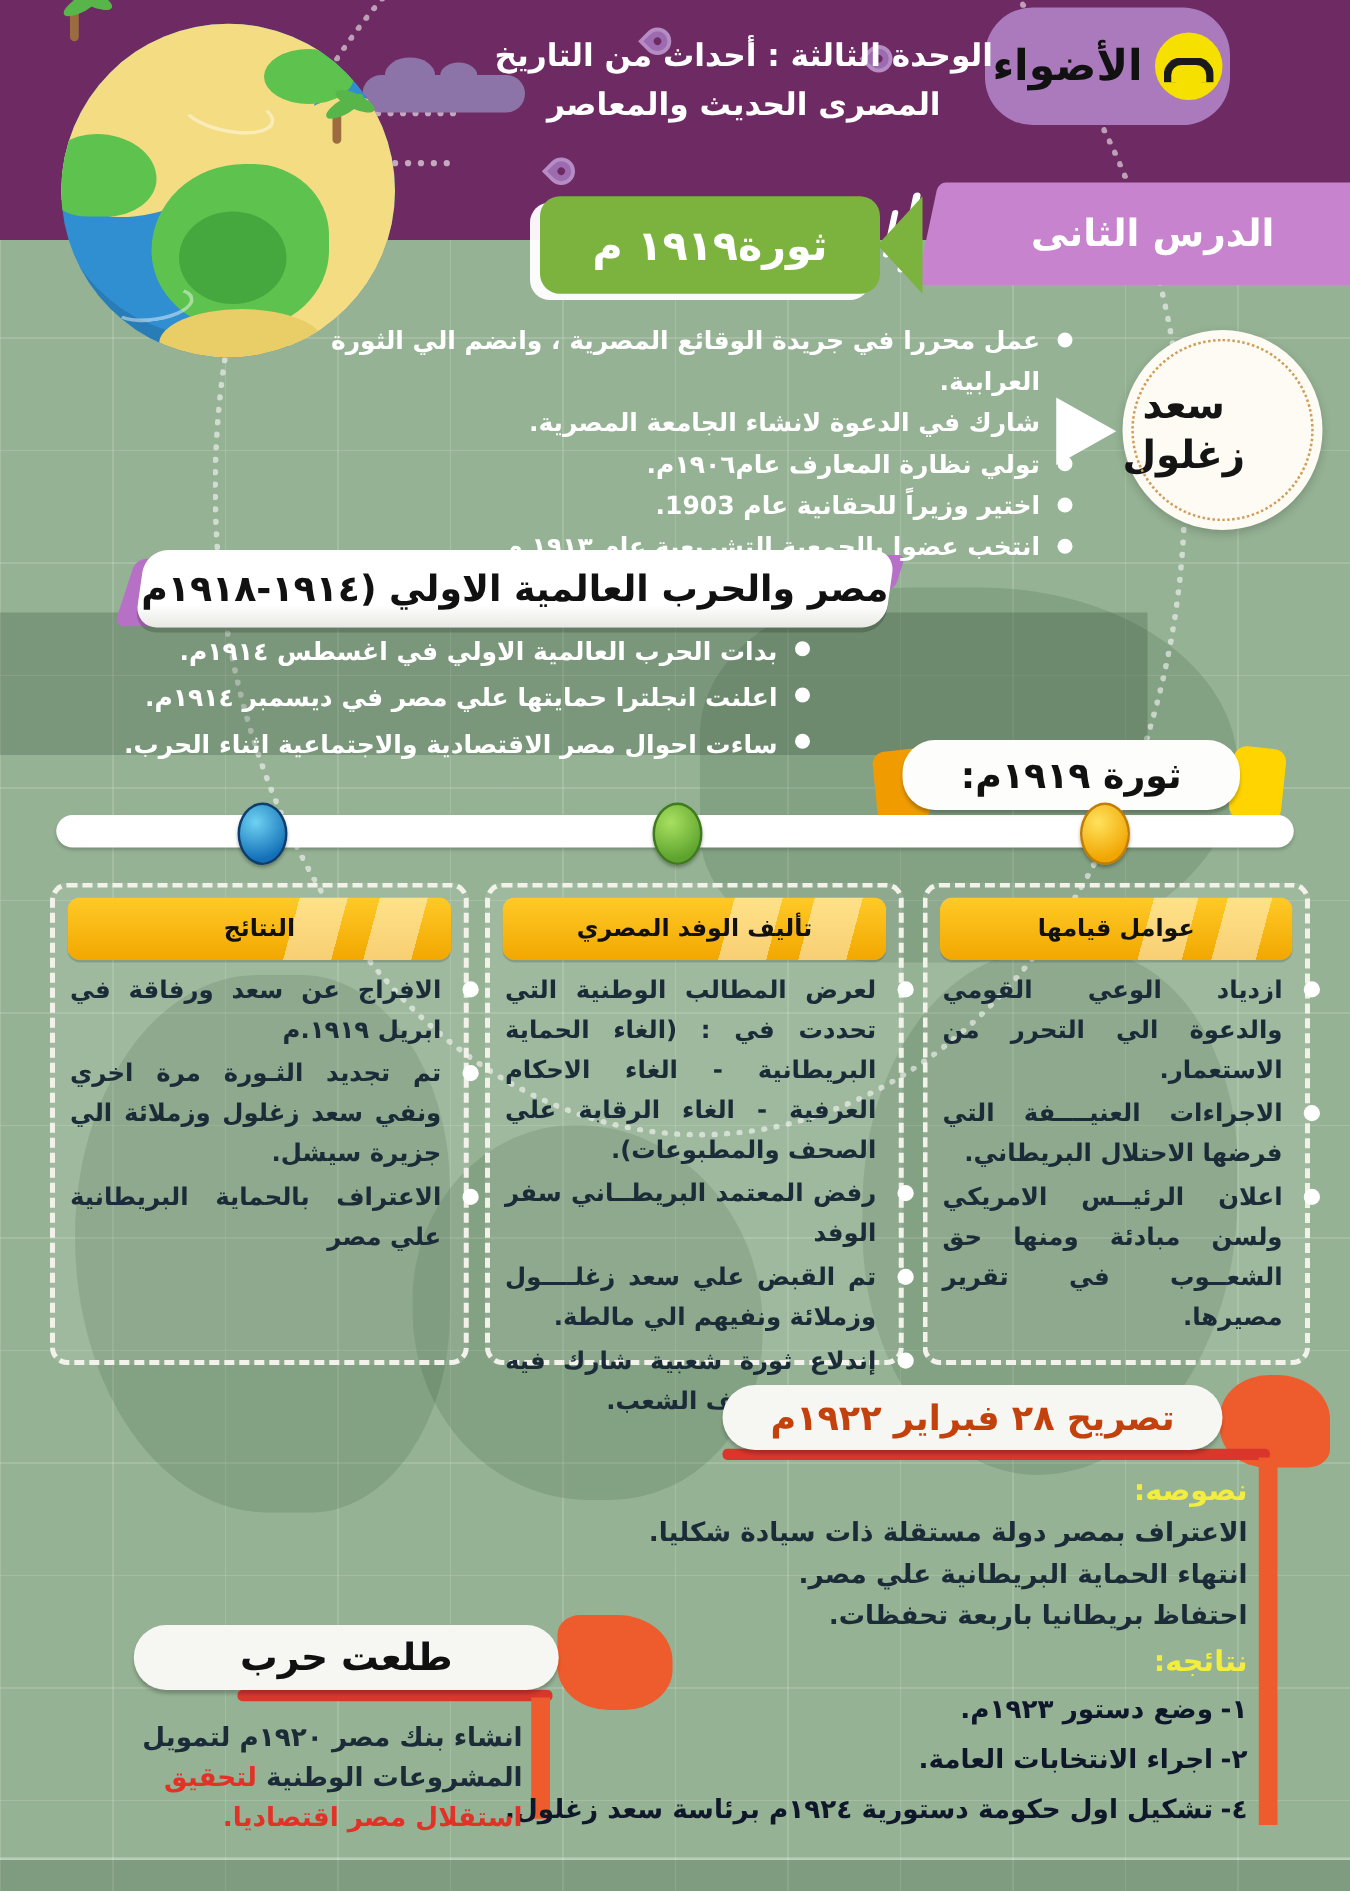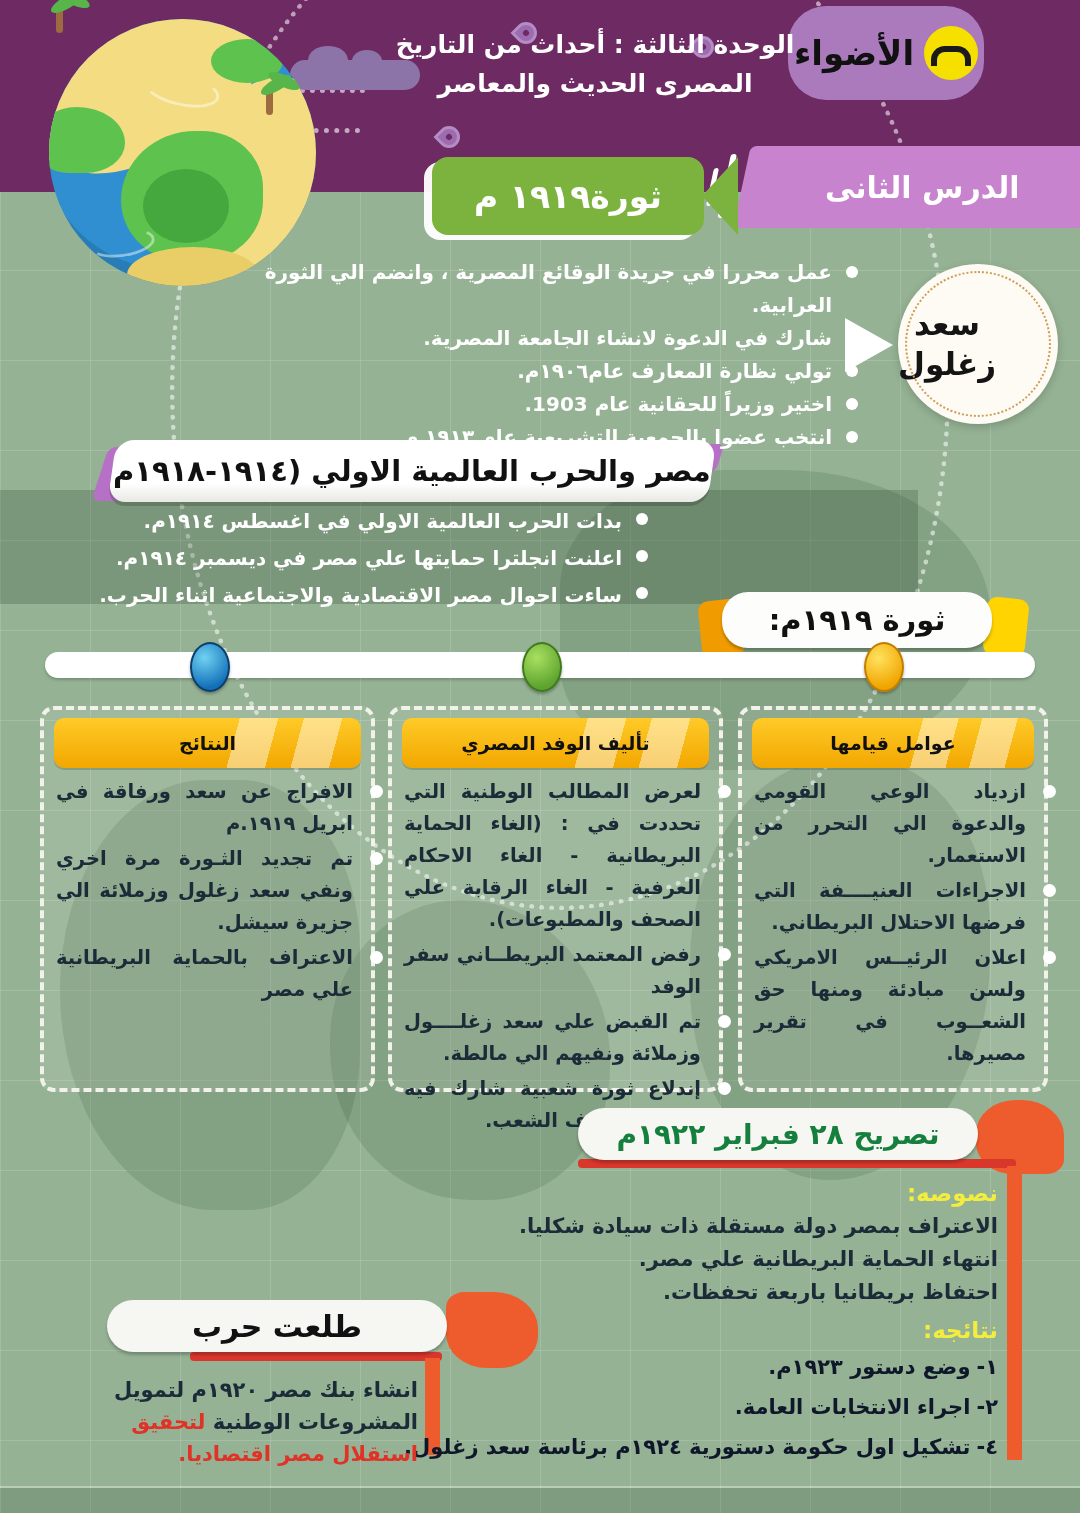--- a/index.html
+++ b/index.html
@@ -124,21 +124,21 @@
       linear-gradient(180deg,#ffca28 0%,#f2a700 100%);
     display:flex;align-items:center;justify-content:center;font-size:19px;font-weight:bold;color:#111;
     box-shadow:0 2px 0 rgba(0,0,0,.15);}
   .box-list{list-style:none;margin:6px 0 0;padding:0 18px 0 12px;direction:rtl;
     font-size:19.5px;font-weight:bold;color:#1b2b38;line-height:32px;text-align:justify;}
   .box-list li{position:relative;margin-bottom:3px;}
   .box-list li::before{content:'';position:absolute;right:-30px;top:9px;width:13px;height:13px;background:#fff;border-radius:50%;}
 
   
   .decl-pill{position:absolute;left:578px;top:1108px;width:400px;height:52px;background:#f6f6f3;border-radius:26px;z-index:5;
-    display:flex;align-items:center;justify-content:center;font-size:28px;font-weight:bold;color:#15803d;box-shadow:0 3px 3px rgba(0,0,0,.22);}
+    display:flex;align-items:center;justify-content:center;font-size:28px;font-weight:bold;color:#c2410c;box-shadow:0 3px 3px rgba(0,0,0,.22);}
   .decl-blob{position:absolute;left:976px;top:1100px;width:88px;height:74px;background:#ee5b2d;border-radius:45% 48% 20% 42%;z-index:4;}
   .decl-underline{position:absolute;left:578px;top:1159px;width:438px;height:9px;background:#d9372c;z-index:4;border-radius:4px;}
   .decl-vbar{position:absolute;left:1007px;top:1166px;width:15px;height:294px;background:#ee5b2d;z-index:4;}
   .decl-content{position:absolute;right:82px;top:1180px;width:600px;z-index:5;direction:rtl;text-align:right;}
   .ylabel{color:#f3ee3e;font-size:23px;font-weight:bold;margin:0 0 4px;}
   .ntext{color:#1b2b38;font-size:21px;font-weight:bold;line-height:33px;margin:0;}
   .res-line{color:#0f172a;font-size:21px;font-weight:bold;line-height:40px;margin:0;}
   .res-num{margin-left:6px;}
 
   

